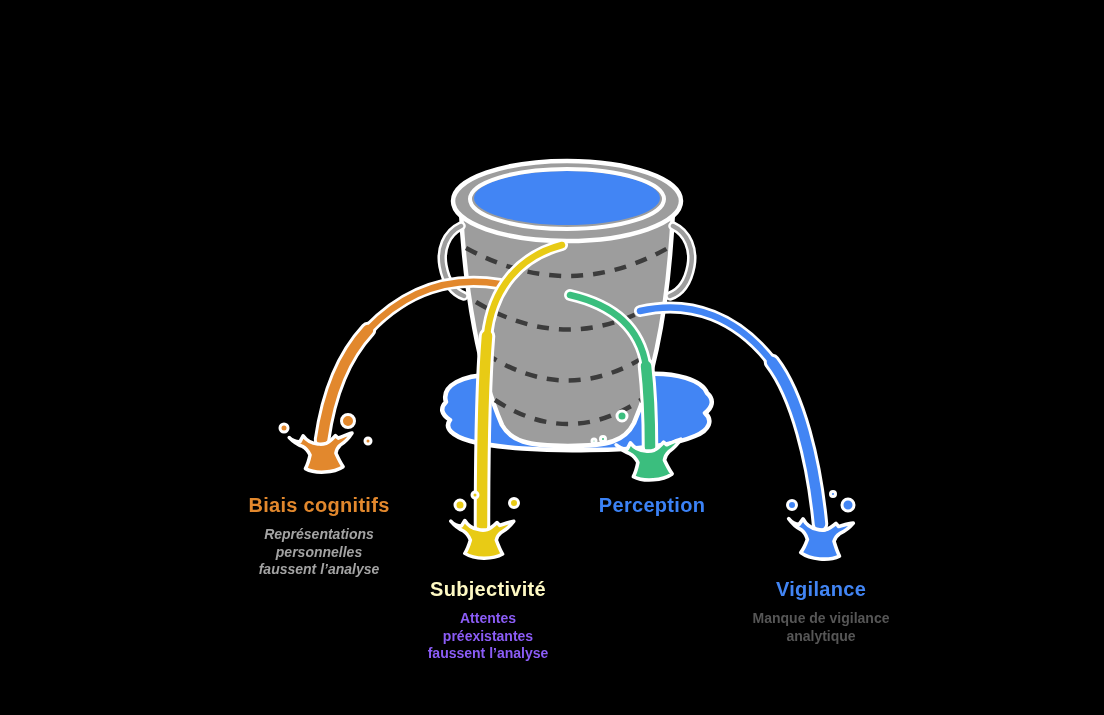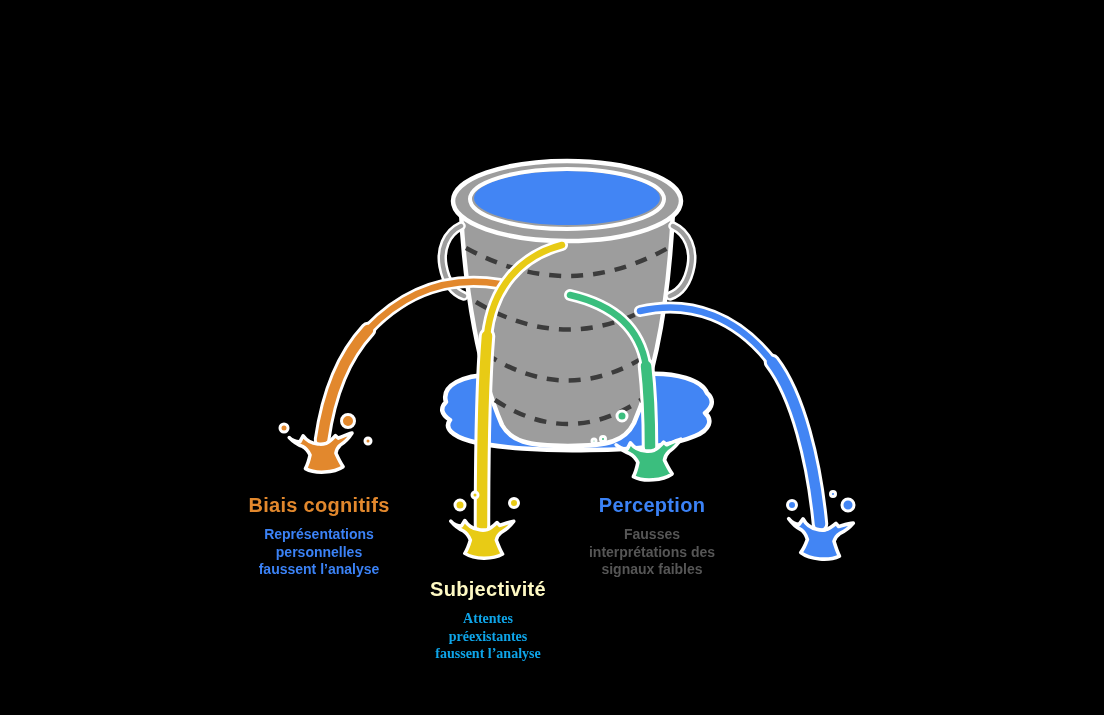--- a/index.html
+++ b/index.html
@@ -136,33 +136,35 @@
       <path class="flow thick" d="M 772 362 C 798 396 814 462 820 524" stroke="#4285F4"></path>
       <use href="#splash-shape" transform="translate(821,531) rotate(4) scale(0.72)" fill="#4285F4"></use>
       <circle class="droplet" cx="792" cy="505" r="4.5" fill="#4285F4"></circle>
       <circle class="droplet" cx="833" cy="494" r="2.5" fill="#4285F4"></circle>
       <circle class="droplet" cx="848" cy="505" r="6" fill="#4285F4"></circle>
     </g>
   </svg>
 
   <div class="callout" style="left:319px;top:493px">
     <div class="callout-title" style="color: rgb(226, 136, 45);">Biais cognitifs</div>
-    <div class="callout-desc" style="color: #3b82f6;">Représentations
+    <div class="callout-desc" style="color: #a3a3a3; font-style: italic;">Représentations
 personnelles
 faussent l’analyse</div>
   </div>
 
   <div class="callout" style="left:488px;top:577px">
     <div class="callout-title" style="color: #fef9c3;">Subjectivité</div>
-    <div class="callout-desc" style="color: #0ea5e9; font-family: Liberation Serif, serif;">Attentes
+    <div class="callout-desc" style="color: #8b5cf6;">Attentes
 préexistantes
 faussent l’analyse</div>
   </div>
 
   <div class="callout" style="left:652px;top:493px">
     <div class="callout-title" style="color: #3b82f6;">Perception</div>
-    <div class="callout-desc" style="color: rgb(86, 86, 86);">Fausses
-interprétations des
-signaux faibles</div>
   </div>
 
+  <div class="callout" style="left:821px;top:577px">
+    <div class="callout-title" style="color: rgb(66, 133, 244);">Vigilance</div>
+    <div class="callout-desc" style="color: rgb(86, 86, 86);">Manque de vigilance
+analytique</div>
+  </div>
 
 </div>
 
 </body></html>

